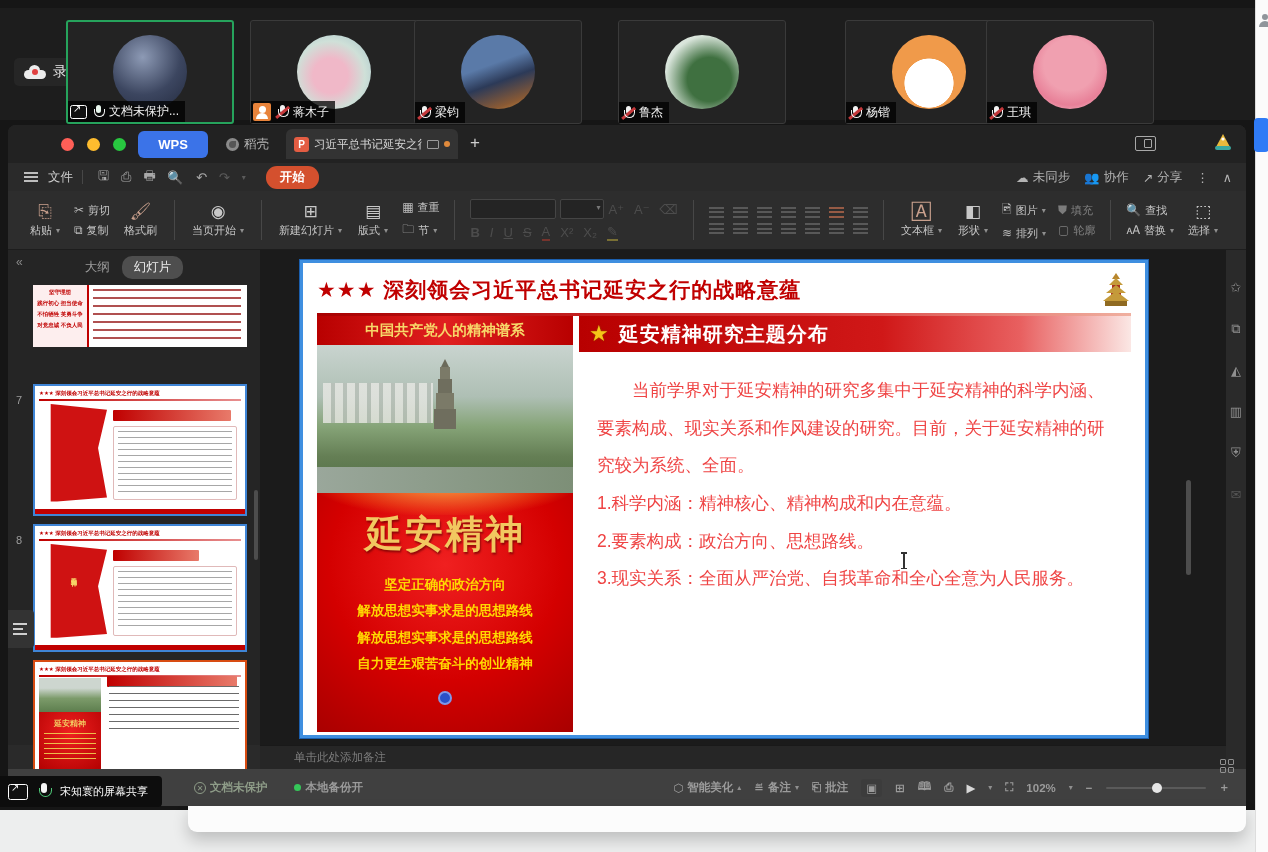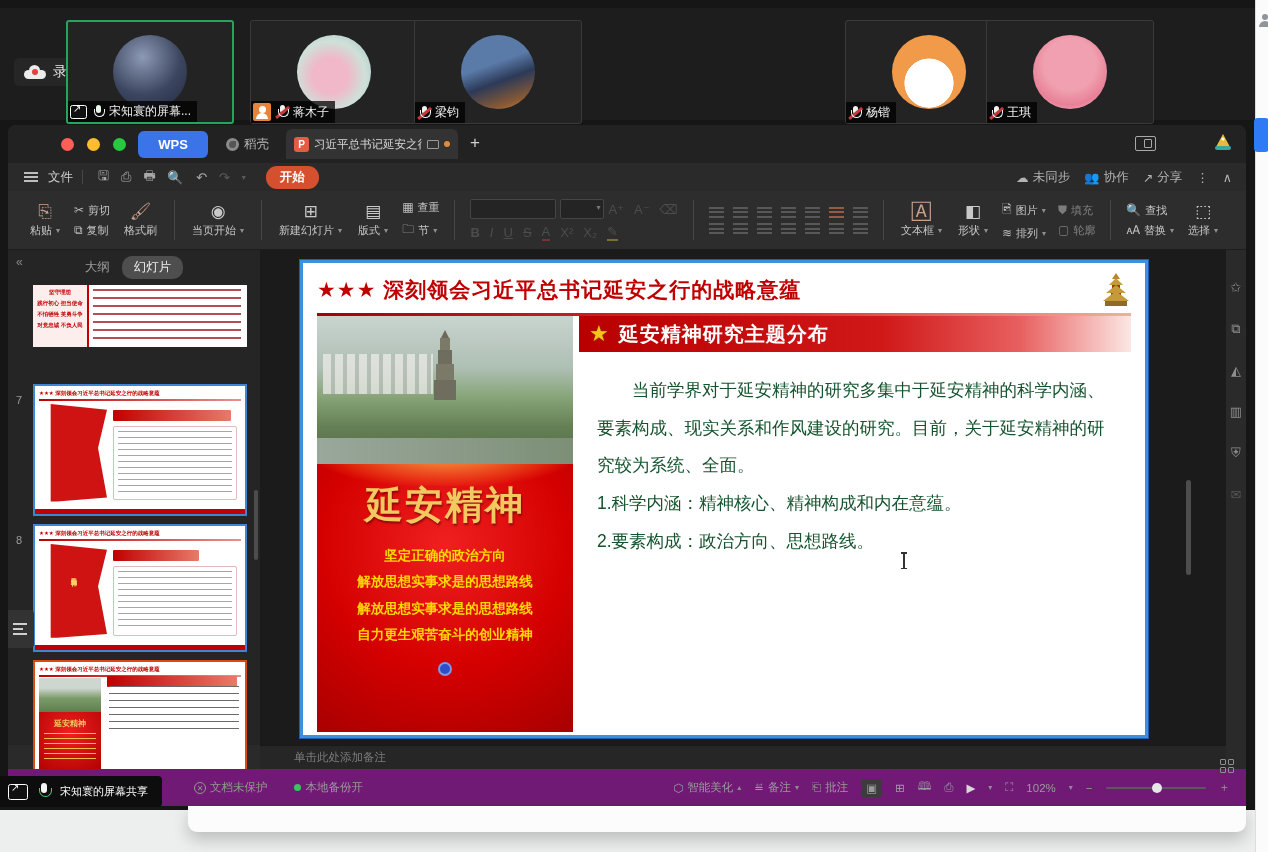--- a/index.html
+++ b/index.html
@@ -171,32 +171,32 @@
   .callig { position:relative; margin-top:16px; color:#f2c860; font-size:38px; font-weight:bold;
     font-family:"Liberation Serif","DejaVu Serif",serif; text-shadow:1px 2px 2px rgba(90,0,0,.6); letter-spacing:2px; }
   .s-lines { margin-top:12px; }
   .s-lines div { color:#ffd800; font-weight:bold; font-size:13.5px; line-height:1.95; }
   .emblem { width:14px; height:14px; margin:14px auto 0; border-radius:50%; background:#2b50c8; border:2px solid #7f97e8; }
   .s-right { flex:1; padding-left:6px; position:relative; }
   .s-banner { display:flex; align-items:center; gap:10px; height:36px; padding-left:10px;
     background:linear-gradient(90deg,#b80000 0%,#d01818 55%,#e86060 80%,rgba(240,160,150,.25)); }
   .s-banner .star { color:#f5c518; font-size:22px; text-shadow:0 0 2px #8a5a00; }
   .s-banner .txt { color:#fff; font-weight:bold; font-size:20px; letter-spacing:1px; }
-  .s-body { padding:20px 10px 0 18px; color:#14532d; font-size:17.5px; line-height:2.15; }
+  .s-body { padding:20px 10px 0 18px; color:#ef4444; font-size:17.5px; line-height:2.15; }
   .s-body .p0 { text-indent:2em; }
   .ibeam { position:absolute; left:330px; top:236px; width:1.5px; height:17px; background:#333; }
   .ibeam::before,.ibeam::after { content:""; position:absolute; left:-2.5px; width:6.5px; height:1.5px; background:#333; }
   .ibeam::after { bottom:0; }
   .pagoda-r { margin-left:auto; }
 
   
   .notes { position:absolute; left:252px; top:620px; width:966px; height:24px; background:#262626;
     border-top:1px solid #191919; color:#7c7c7c; font-size:11.5px; display:flex; align-items:center; padding-left:34px; }
-  .statusbar { position:absolute; left:0; top:644px; width:100%; height:37px; background:#701a75;
-    display:flex; align-items:center; color:#9b9b9b; font-size:11.5px; }
+  .statusbar { position:absolute; left:0; top:644px; width:100%; height:37px; background:#404040;
+    display:flex; align-items:center; color:#9b9b9b; font-size:11.5px;font-weight:bold; }
   .st-protect { display:flex; align-items:center; gap:4px; margin-left:186px; color:#8e9c88; }
   .st-protect .x { width:12px; height:12px; border:1px solid #8e9c88; border-radius:50%; font-size:8px; line-height:11px; text-align:center; }
   .st-backup { display:flex; align-items:center; gap:5px; margin-left:26px; }
   .gdot { width:7px; height:7px; border-radius:50%; background:#35c759; }
   .st-right { margin-left:auto; display:flex; align-items:center; gap:13px; padding-right:16px; }
   .st-right .g { display:flex; align-items:center; gap:4px; }
   .viewbox { background:#3c3c3c; border-radius:3px; padding:2px 5px; }
   .sl-track { width:100px; height:2px; background:#5a5a5a; border-radius:1px; position:relative; }
   .sl-knob { position:absolute; left:46px; top:-4px; width:10px; height:10px; border-radius:50%; background:#e6e6e6; }
   .grid-ic { position:absolute; right:10px; top:634px; width:16px; height:16px;
@@ -224,21 +224,21 @@
           <span class="dot"></span>
         </span>
       <span>录制中</span>
     </div>
 
     <div class="tile active" style="left:66px">
       <div class="avatar" style="background:radial-gradient(circle at 40% 30%,#8d9ab5,#3c4660 55%,#232a3e)"></div>
       <div class="tag">
         <span class="shicon"></span>
         <span class="micw live"></span>
-        <span>宋知寰的屏幕...</span>
+        <span>文档未保护...</span>
       </div>
     </div>
 
     <div class="tile" style="left:250px">
       <div class="avatar" style="background:radial-gradient(circle at 45% 55%,#f0b8c8 0 30%,#cfe0d8 60%,#9fc0c8)"></div>
       <div class="tag">
         <span class="badge"></span>
         <span class="micw">
             <span class="slash"></span>
           </span>
@@ -249,20 +249,29 @@
     <div class="tile" style="left:414px">
       <div class="avatar" style="background:linear-gradient(160deg,#5a7aa8 0 40%,#2c3a58 60%,#8a5a34 85%,#c88a40)"></div>
       <div class="tag">
         <span class="micw">
             <span class="slash"></span>
           </span>
         <span>梁钧</span>
       </div>
     </div>
 
+    <div class="tile" style="left:618px">
+      <div class="avatar" style="background:radial-gradient(circle at 60% 60%,#3f7040 0 35%,#d8e4da 70%,#eef2ee)"></div>
+      <div class="tag">
+        <span class="micw">
+            <span class="slash"></span>
+          </span>
+        <span>鲁杰</span>
+      </div>
+    </div>
 
     <div class="tile" style="left:845px">
       <div class="avatar" style="background:radial-gradient(circle at 50% 65%,#ffffff 0 40%,#f09a4a 41%)"></div>
       <div class="tag">
         <span class="micw">
             <span class="slash"></span>
           </span>
         <span>杨锴</span>
       </div>
     </div>
@@ -581,20 +590,21 @@
             <rect x="11" y="12" width="8" height="4" fill="#a8341f"></rect>
             <polygon points="15,12 25,20 5,20" fill="#c49a3a"></polygon>
             <rect x="10" y="20" width="10" height="5" fill="#a8341f"></rect>
             <polygon points="15,18 28,28 2,28" fill="#c49a3a"></polygon>
             <rect x="4" y="28" width="22" height="5" fill="#8f6a22"></rect>
           </svg>
         </div>
         <div class="s-rule"></div>
         <div class="s-cols">
           <div class="s-left">
+            <div class="s-lhead">中国共产党人的精神谱系</div>
             <div class="s-photo">
               <div class="bldg"></div>
               <svg width="40" height="70" viewBox="0 0 40 70" style="position:absolute;left:108px;top:14px">
                 <polygon points="20,0 24,8 16,8" fill="#6b6a5a"></polygon>
                 <rect x="15" y="8" width="10" height="12" fill="#7b7a68"></rect>
                 <rect x="13" y="20" width="14" height="14" fill="#6f6e5e"></rect>
                 <rect x="11" y="34" width="18" height="16" fill="#7b7a68"></rect>
                 <rect x="9" y="50" width="22" height="20" fill="#6f6e5e"></rect>
               </svg>
               <div class="road"></div>
@@ -612,20 +622,21 @@
           </div>
           <div class="s-right">
             <div class="s-banner">
               <span class="star">★</span>
               <span class="txt">延安精神研究主题分布</span>
             </div>
             <div class="s-body">
               <p class="p0">当前学界对于延安精神的研究多集中于延安精神的科学内涵、要素构成、现实关系和作风建设的研究。目前，关于延安精神的研究较为系统、全面。</p>
               <p>1.科学内涵：精神核心、精神构成和内在意蕴。</p>
               <p>2.要素构成：政治方向、思想路线。</p>
+              <p>3.现实关系：全面从严治党、自我革命和全心全意为人民服务。</p>
             </div>
             <div class="ibeam"></div>
           </div>
         </div>
       </div>
       <div class="main-scroll" style="left:926px;top:230px;position:absolute"></div>
     </div>
 
     <div class="rail">
       <span>✩</span>

